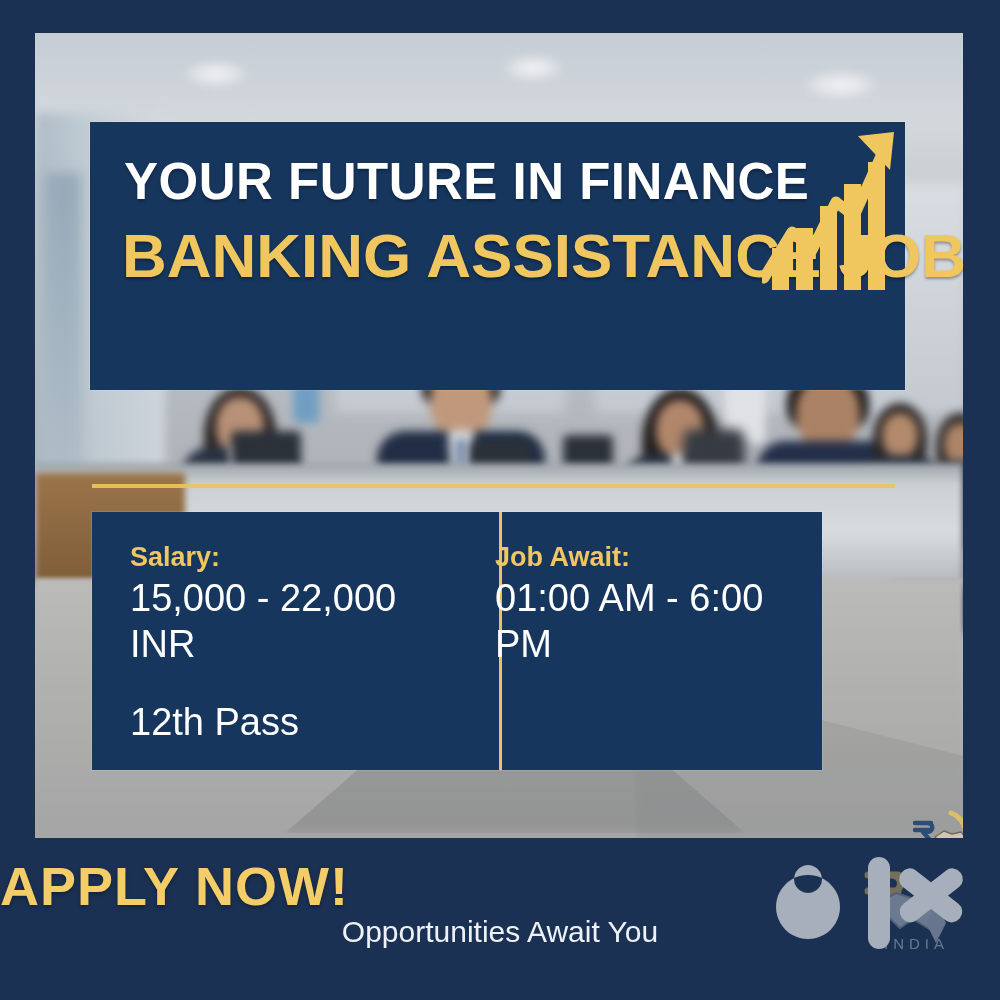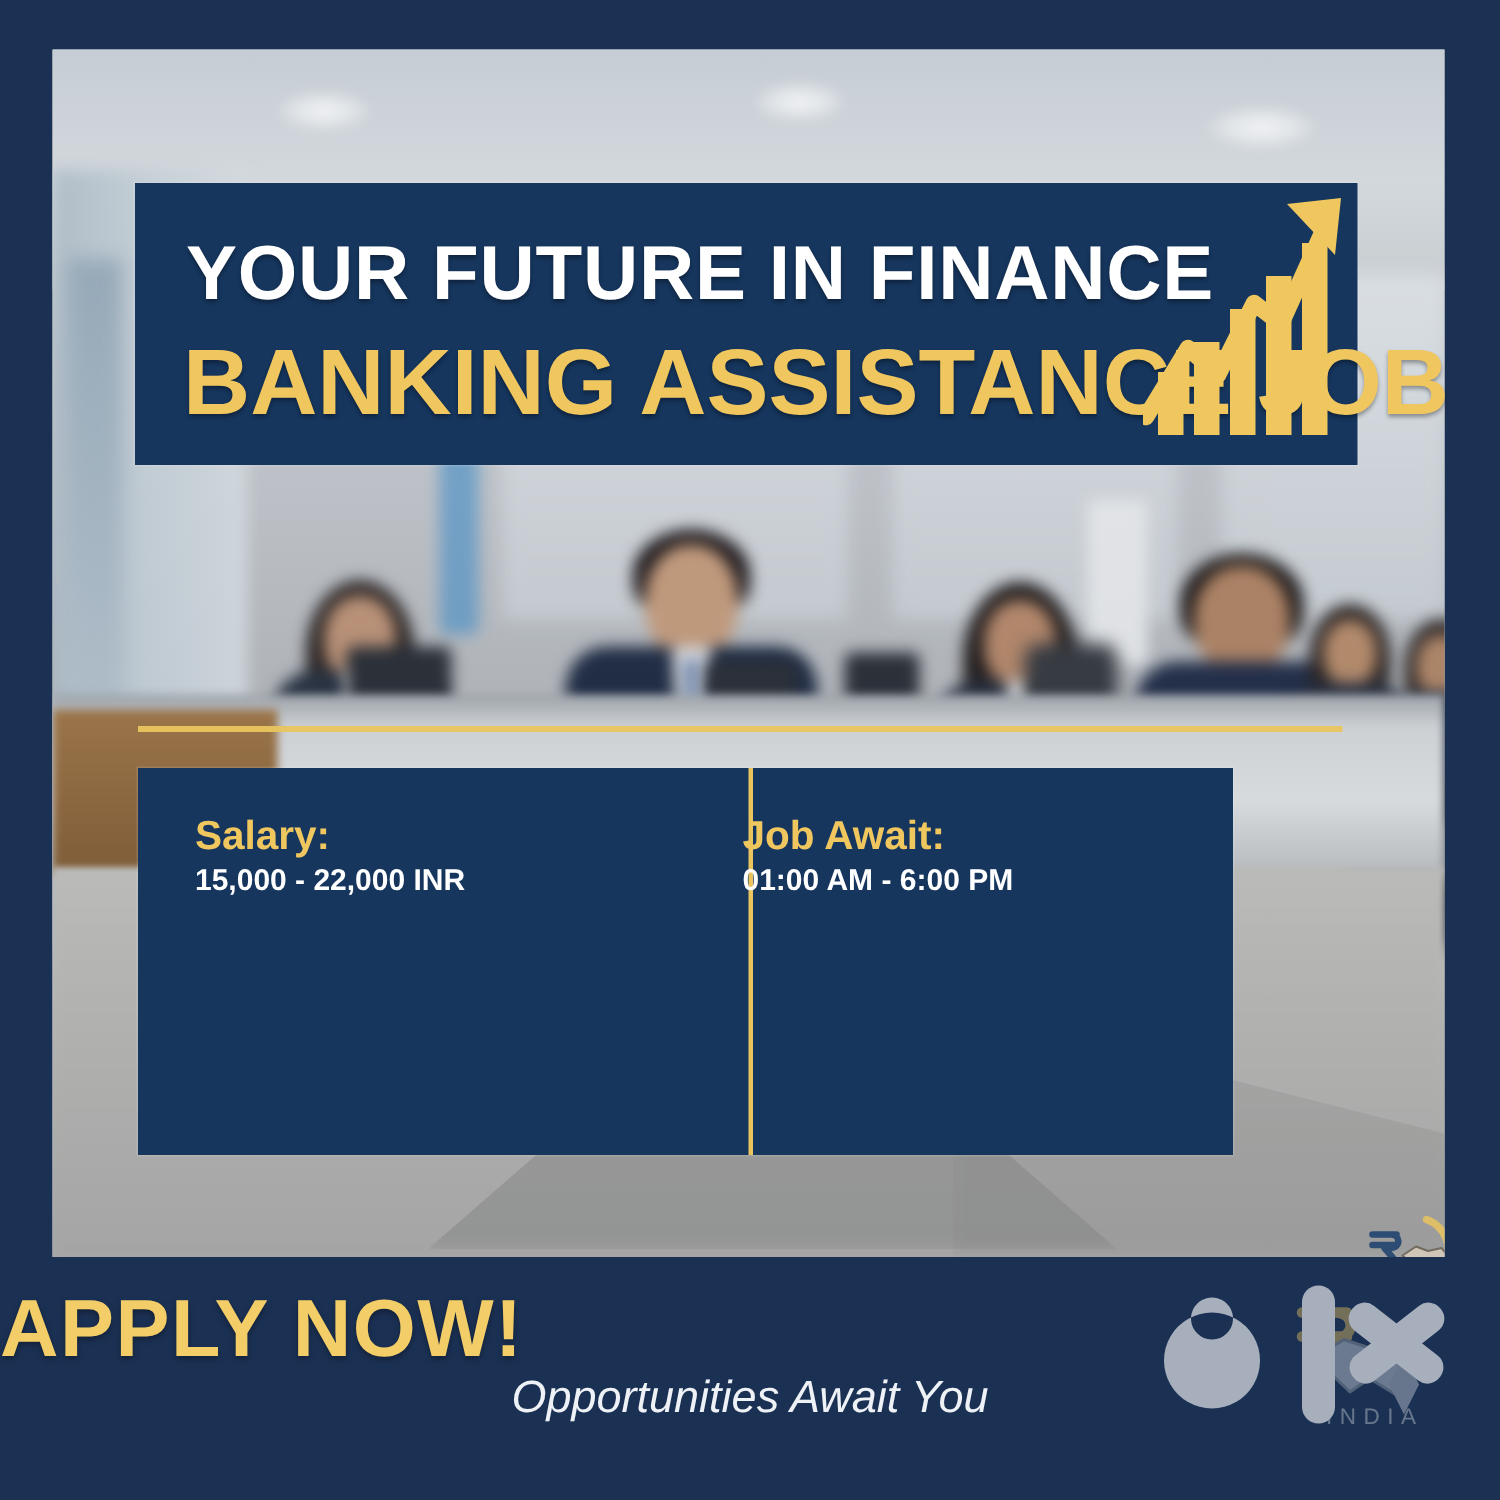--- a/index.html
+++ b/index.html
@@ -144,21 +144,21 @@
     background: linear-gradient(to bottom, rgba(20,40,70,0.05), rgba(20,40,70,0.12));
     pointer-events: none;
   }
 
   
   #title-banner {
     position: absolute;
     left: 90px;
     top: 122px;
     width: 815px;
-    height: 188px;
+    height: 268px;
     background: #16365e;
     box-shadow: 0 0 0 1px rgba(255,255,255,0.12);
   }
   #title-line1 {
     position: absolute;
     left: 34px;
     top: 30px;
     color: #ffffff;
     font-size: 51px;
     font-weight: bold;
@@ -223,22 +223,22 @@
   }
   .field { margin-bottom: 6px; }
   .field-label {
     color: #f0c75f;
     font-size: 27px;
     font-weight: bold;
     line-height: 1.28;
   }
   .field-value {
     color: #ffffff;
-    font-size: 20px;
-    font-weight: bold;
+    font-size: 38px;
+    font-weight: normal;
     line-height: 1.22;
     white-space: pre-line;
   }
   .gap-block { height: 26px; }
 
   
   #company-mark {
     position: absolute;
     left: 872px;
     top: 774px;
@@ -262,21 +262,20 @@
   }
   #apply-sub {
     position: absolute;
     left: 0;
     top: 915px;
     width: 1000px;
     text-align: center;
     color: #eef2f6;
     font-size: 30px;
     font-weight: normal;
-    font-style: italic;
   }
 
   
   #olx-watermark {
     position: absolute;
     left: 776px;
     top: 845px;
     width: 200px;
     height: 120px;
     opacity: 0.78;
@@ -394,20 +393,21 @@
 
   <div id="info-panel">
 
     <div class="info-col">
       <div class="field">
         <div class="field-label">Salary:</div>
         <div class="field-value">15,000 - 22,000 INR</div>
       </div>
       <div class="gap-block"></div>
       <div class="field">
+        <div class="field-value">12th Pass</div>
       </div>
     </div>
 
     <div id="info-divider"></div>
 
     <div class="info-col">
       <div class="field">
         <div class="field-label">Job Await:</div>
         <div class="field-value">01:00 AM - 6:00 PM</div>
       </div>

